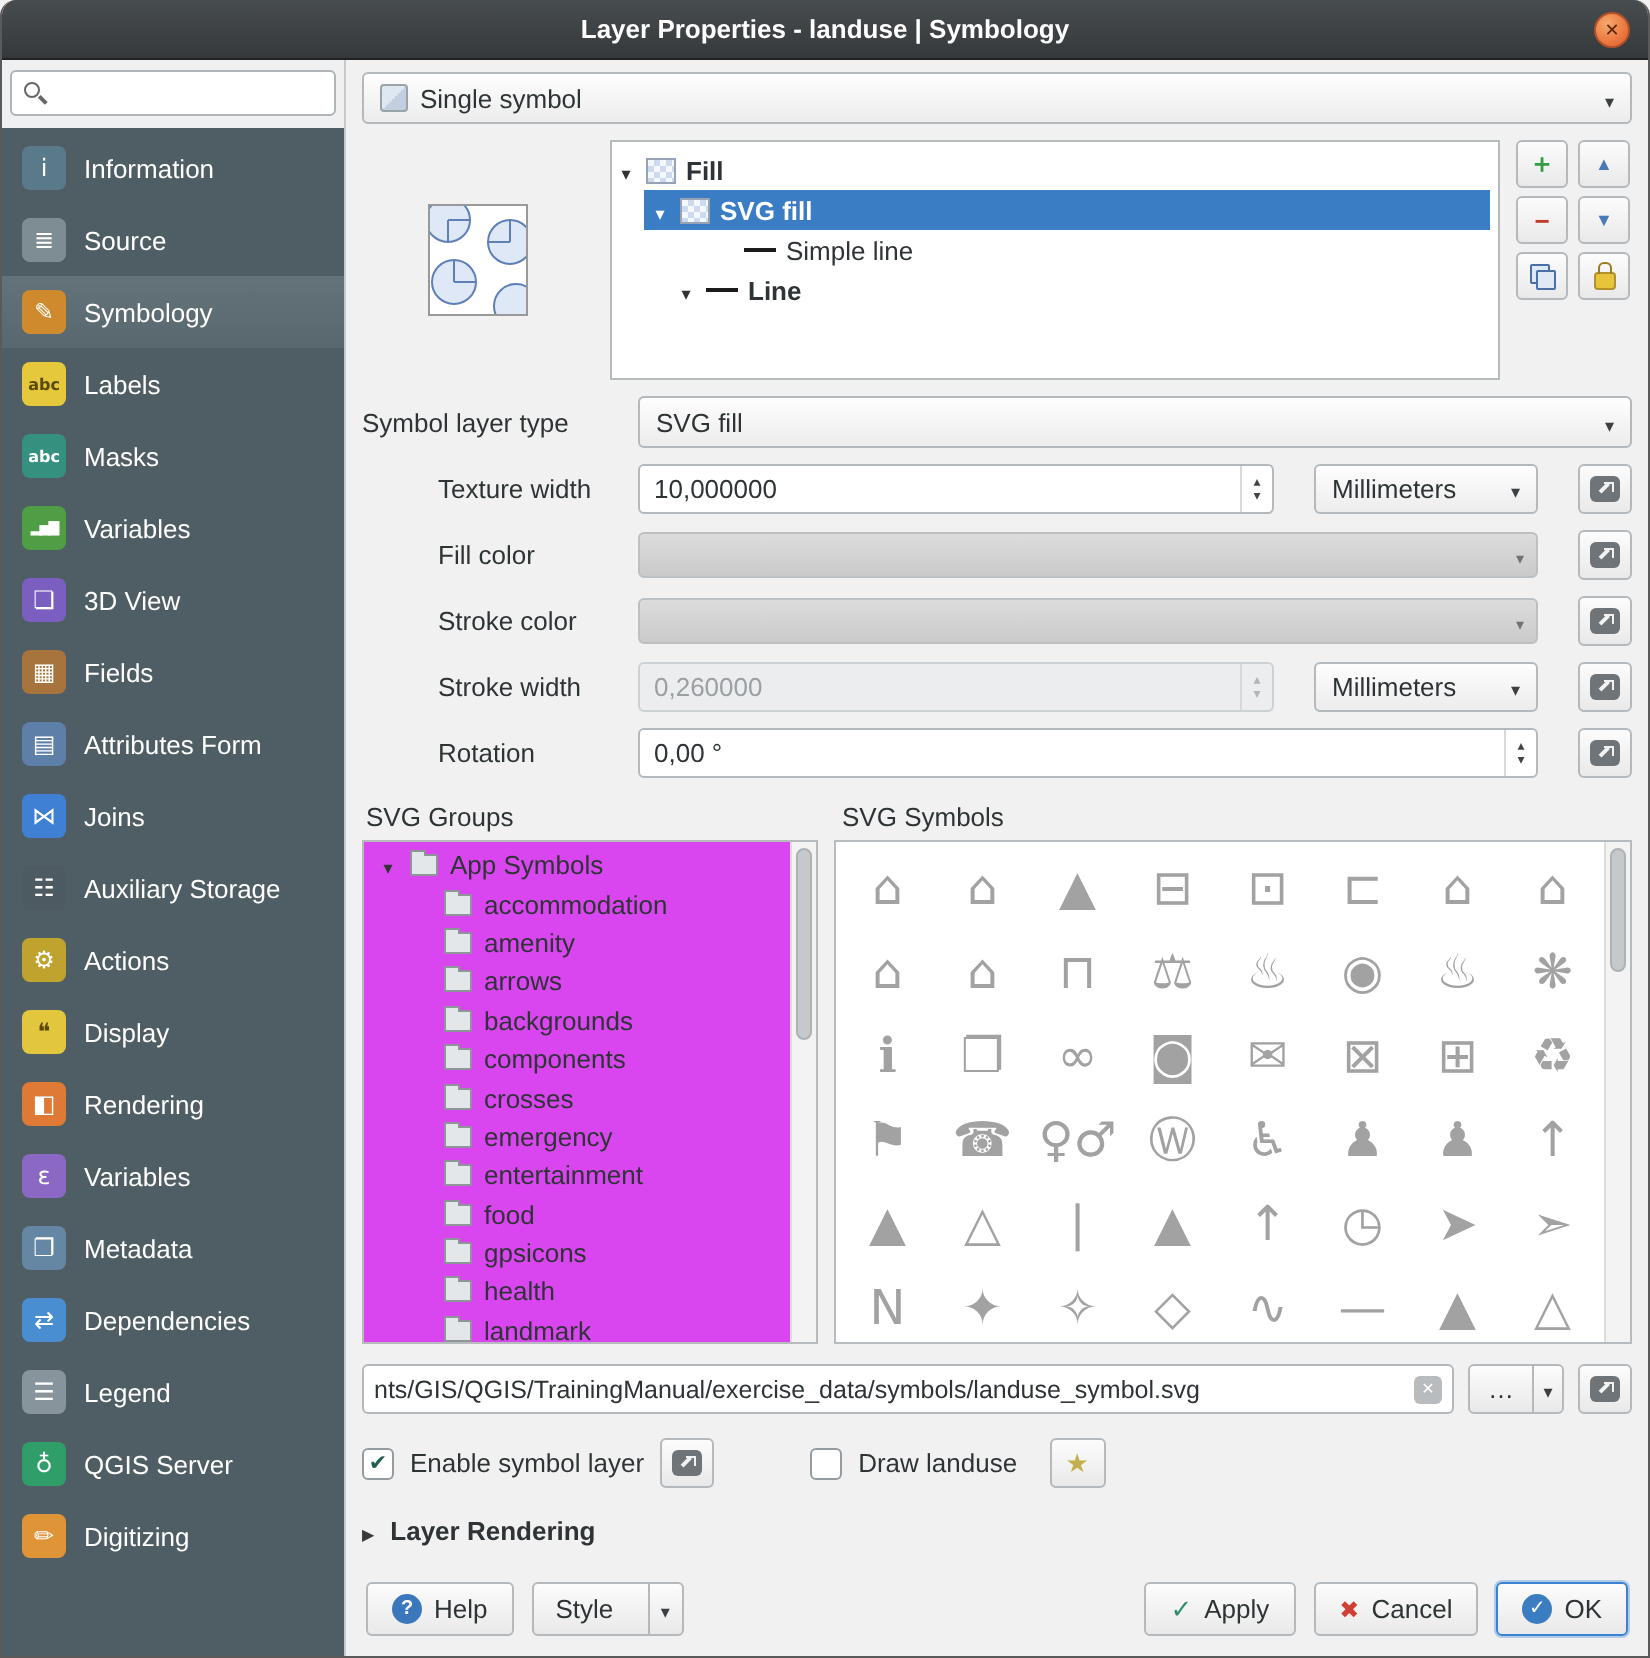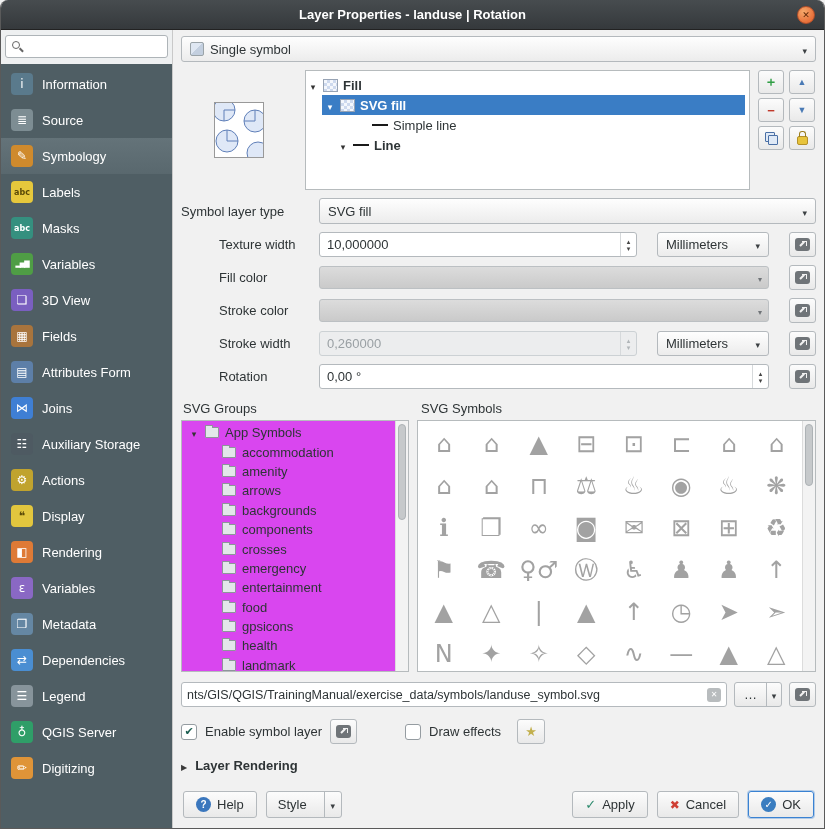--- a/index.html
+++ b/index.html
@@ -144,21 +144,21 @@
   .ok-ic{width:15px;height:15px;border-radius:50%;background:#3a7dc0;display:flex;align-items:center;justify-content:center}
   .ok-ic::after{content:"✓";color:#fff;font-size:10px;font-weight:bold}
   .btn.ok{border-color:#3a82d2;box-shadow:0 0 0 1px rgba(58,130,210,.35)}
 </style>
 </head>
 <body>
 
 <div class="window">
 
   <div class="titlebar">
-    <span class="title">Layer Properties - landuse | Rotation</span>
+    <span class="title">Layer Properties - landuse | Symbology</span>
     <span class="close-btn">
         <span></span>
       </span>
   </div>
 
   <div class="bodyrow">
 
     <div class="sidebar">
       <div class="search-wrap">
         <span class="mag"></span>
@@ -563,21 +563,21 @@
       </div>
 
       <div class="check-row">
         <span class="cb checked"></span>
         <span>Enable symbol layer</span>
         <div class="ov-btn">
             <span class="ov-ic"></span>
           </div>
         <span class="gap1"></span>
         <span class="cb"></span>
-        <span>Draw effects</span>
+        <span>Draw landuse</span>
         <div class="star-btn"></div>
       </div>
 
       <div class="layer-rendering">
         <span class="tri"></span>
         <span>Layer Rendering</span>
       </div>
 
       <div class="bottom-bar">
         <div class="btn">

